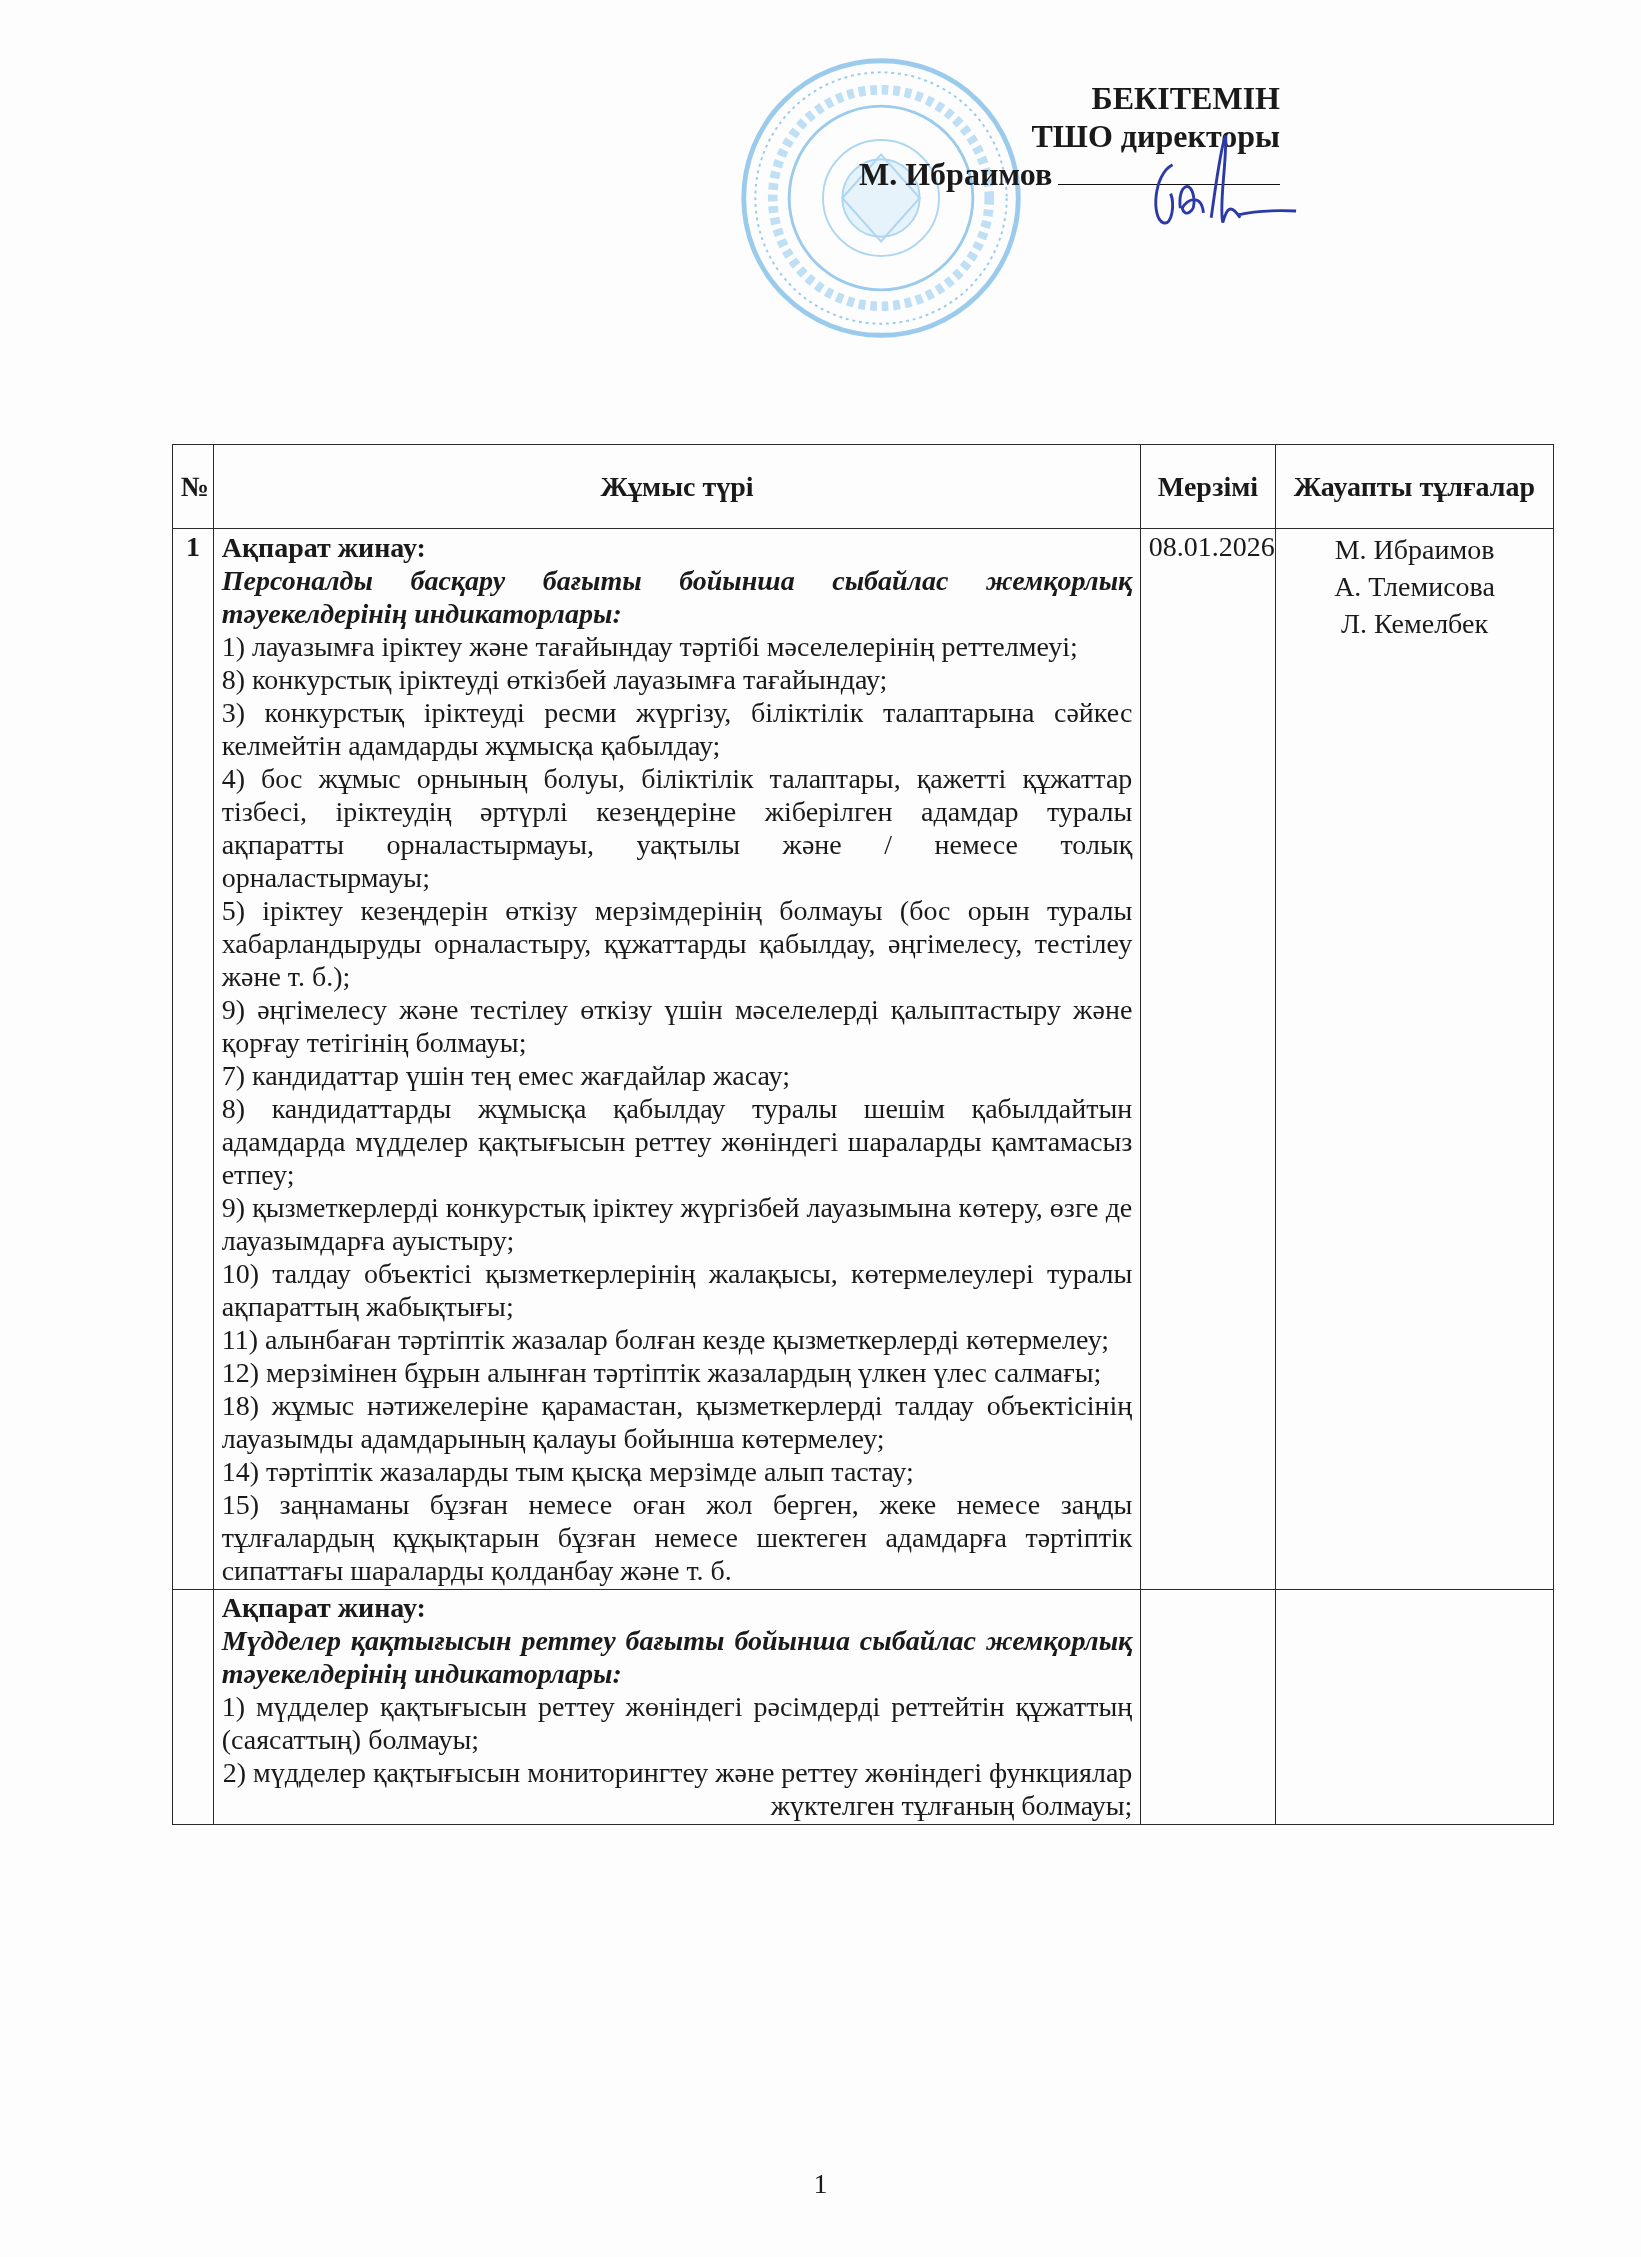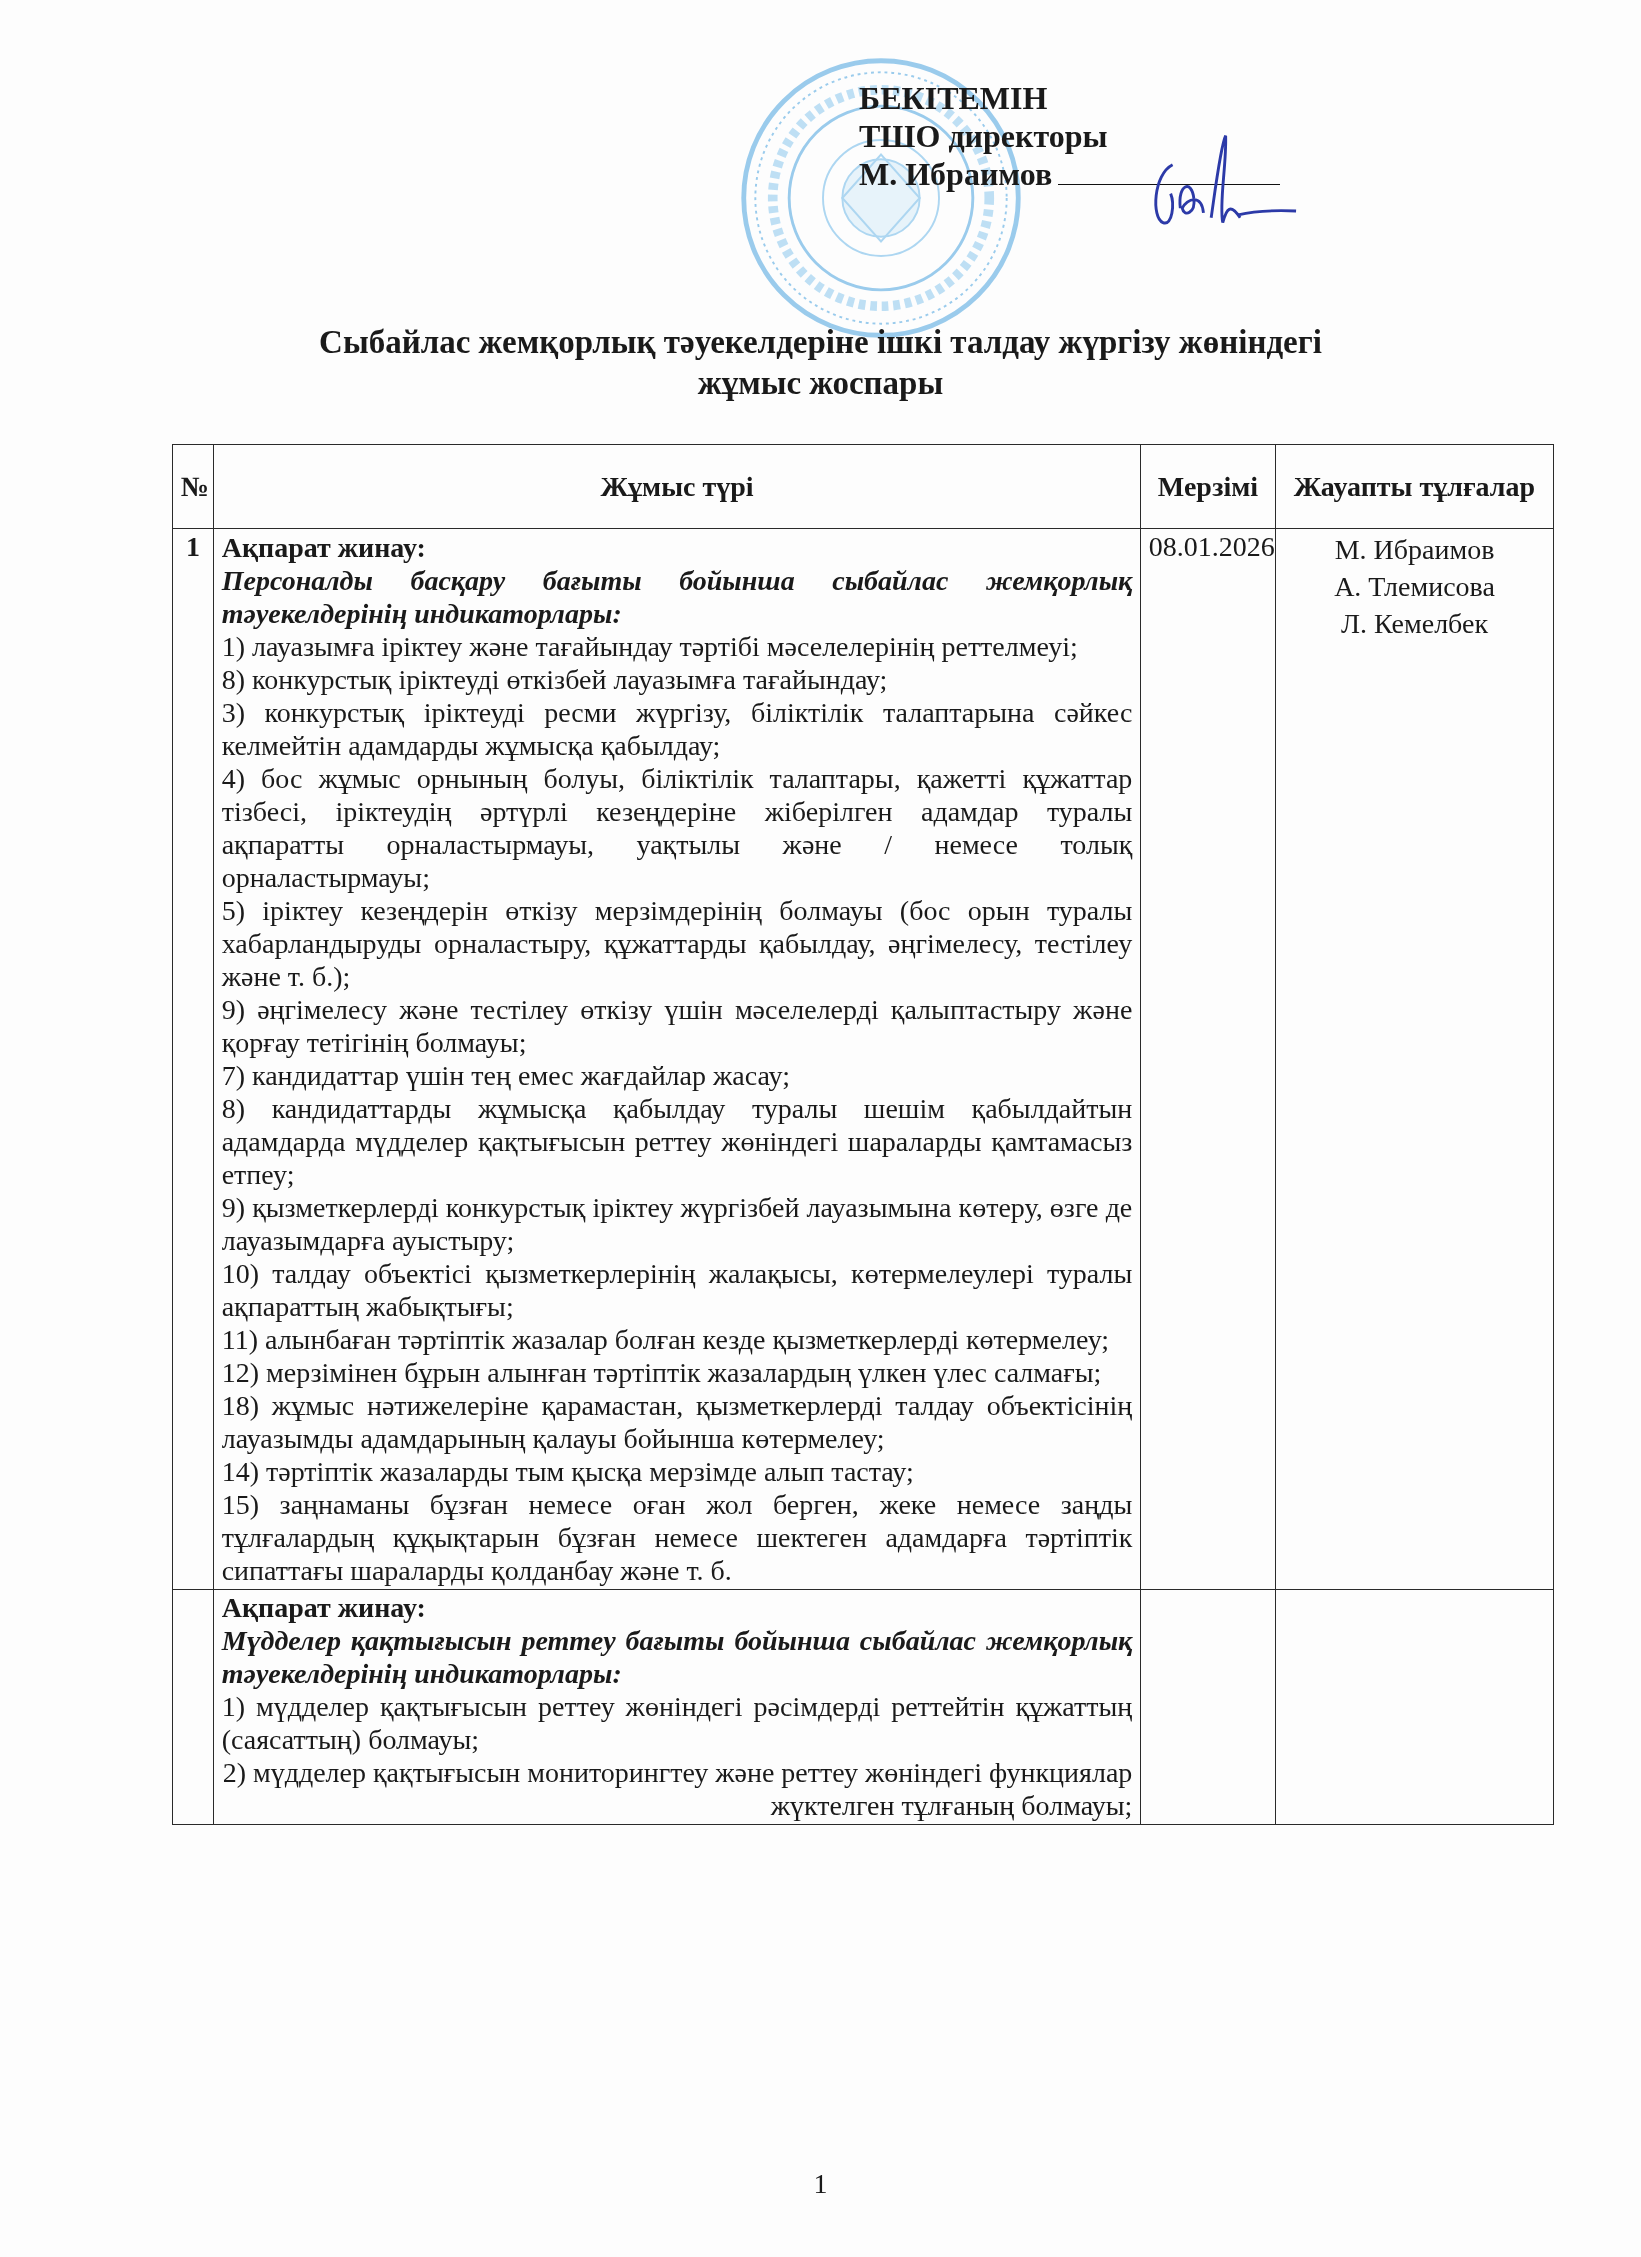--- a/index.html
+++ b/index.html
@@ -2,21 +2,21 @@
 <html><head>
 <meta charset="utf-8">
 <style>
   html, body { margin: 0; padding: 0; background: #ffffff; }
   body { width: 1641px; height: 2257px; position: relative; overflow: hidden;
          font-family: "Liberation Serif", "DejaVu Serif", serif; color: #1a1a1a; }
   .page { position: absolute; inset: 0; background: #fdfdfd; }
 
   
   .approval { position: absolute; left: 859px; top: 79px; font-weight: bold; font-size: 32px; line-height: 38px; }
-  .approval .line { white-space: nowrap; }
+  .approval .line { white-space: nowrap; text-align: right; }
   .sign-line { display: inline-block; width: 222px; border-bottom: 1.9px solid #111; margin-left: 5.8px; vertical-align: baseline; height: 1px; }
 
   .stamp { position: absolute; left: 736px; top: 53px; width: 290px; height: 290px; opacity: 0.55; }
   .signature { position: absolute; left: 1134px; top: 126px; width: 164px; height: 116px; }
 
   
   .title { position: absolute; left: 0; width: 1641px; top: 322px; text-align: center; font-weight: bold; font-size: 33px; line-height: 41px; }
 
   
   table.plan { position: absolute; left: 172px; top: 444px; width: 1381px; border-collapse: collapse; table-layout: fixed; font-size: 28px; }
@@ -58,24 +58,20 @@
     <div class="line"><span>М. Ибраимов</span><span class="sign-line"></span></div>
   </div>
 
   <svg class="signature" viewBox="0 0 170 120">
     <path d="M40 40 C20 50, 18 95, 30 100 C40 104, 42 80, 38 70" fill="none" stroke="#2c3aa8" stroke-width="3"></path>
     <path d="M48 85 C45 60, 60 55, 62 75 C64 90, 52 95, 50 85 C55 75, 70 70, 72 90" fill="none" stroke="#2c3aa8" stroke-width="3"></path>
     <path d="M80 95 C85 60, 90 20, 95 10 C96 40, 88 80, 92 100 C96 85, 100 80, 110 95" fill="none" stroke="#2c3aa8" stroke-width="3"></path>
     <path d="M108 92 C125 88, 145 87, 168 88" fill="none" stroke="#2c3aa8" stroke-width="3"></path>
   </svg>
 
-  <div class="title">
-    <div>Сыбайлас жемқорлық тәуекелдеріне ішкі талдау жүргізу жөніндегі</div>
-    <div>жұмыс жоспары</div>
-  </div>
 
   <table class="plan">
     <colgroup>
       <col class="c-num">
         <col class="c-work">
         <col class="c-date">
         <col class="c-resp">
     </colgroup>
     <thead>
       <tr>

